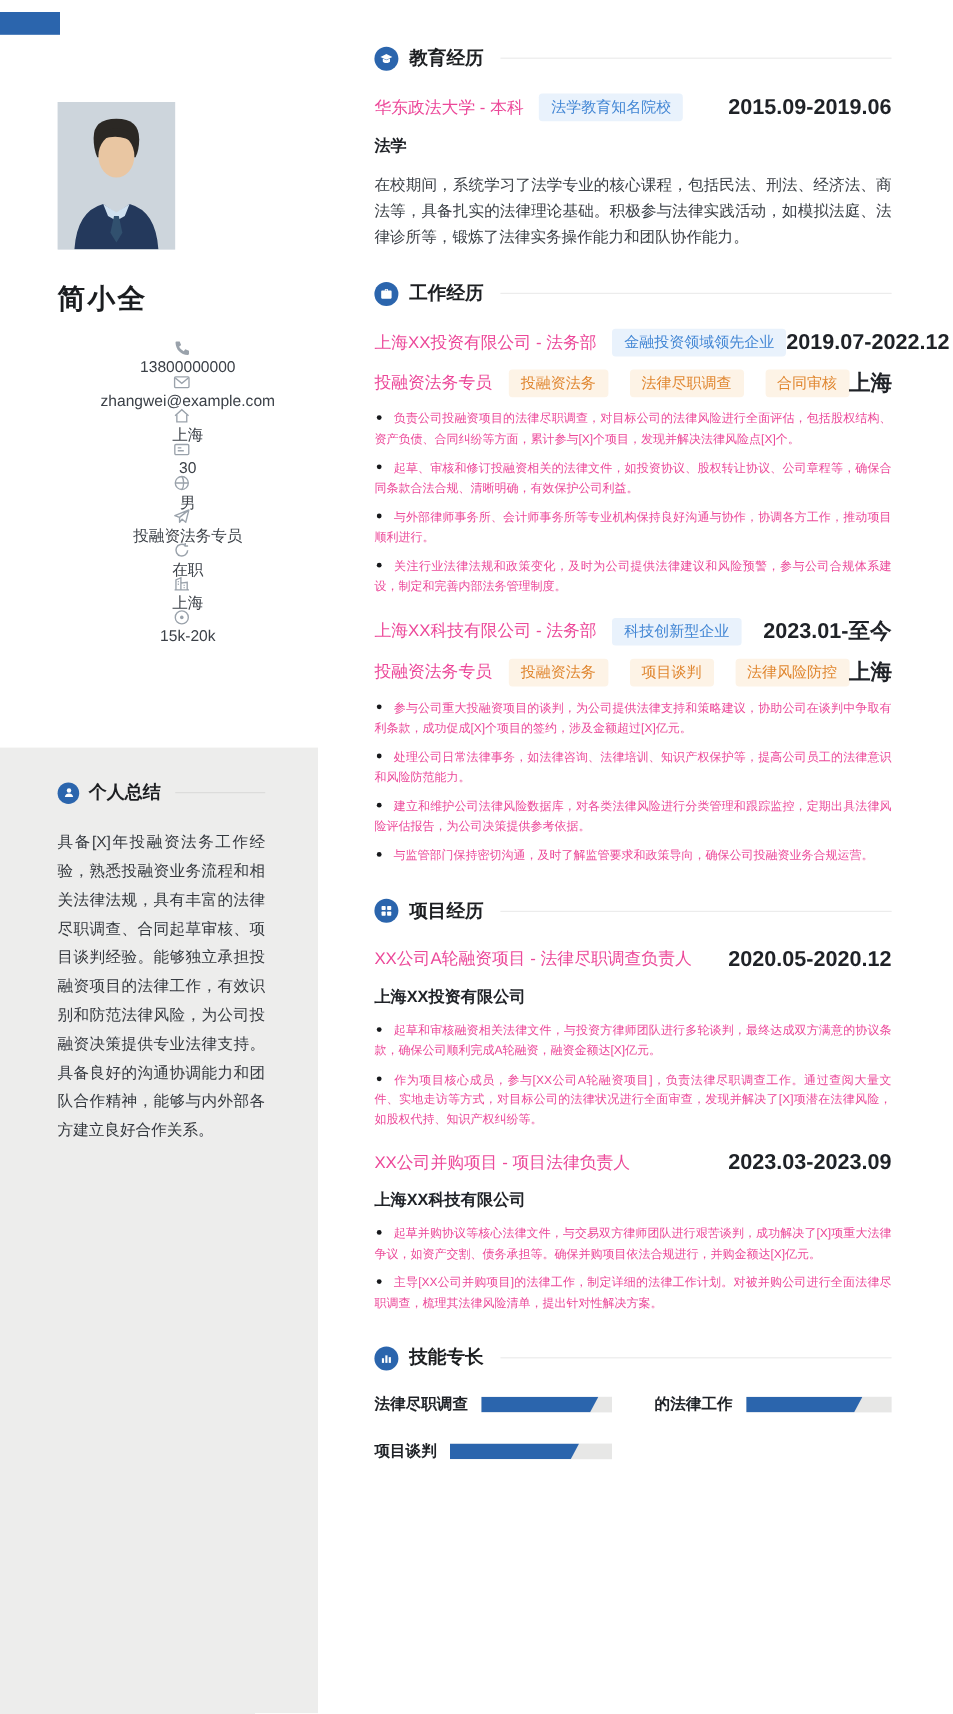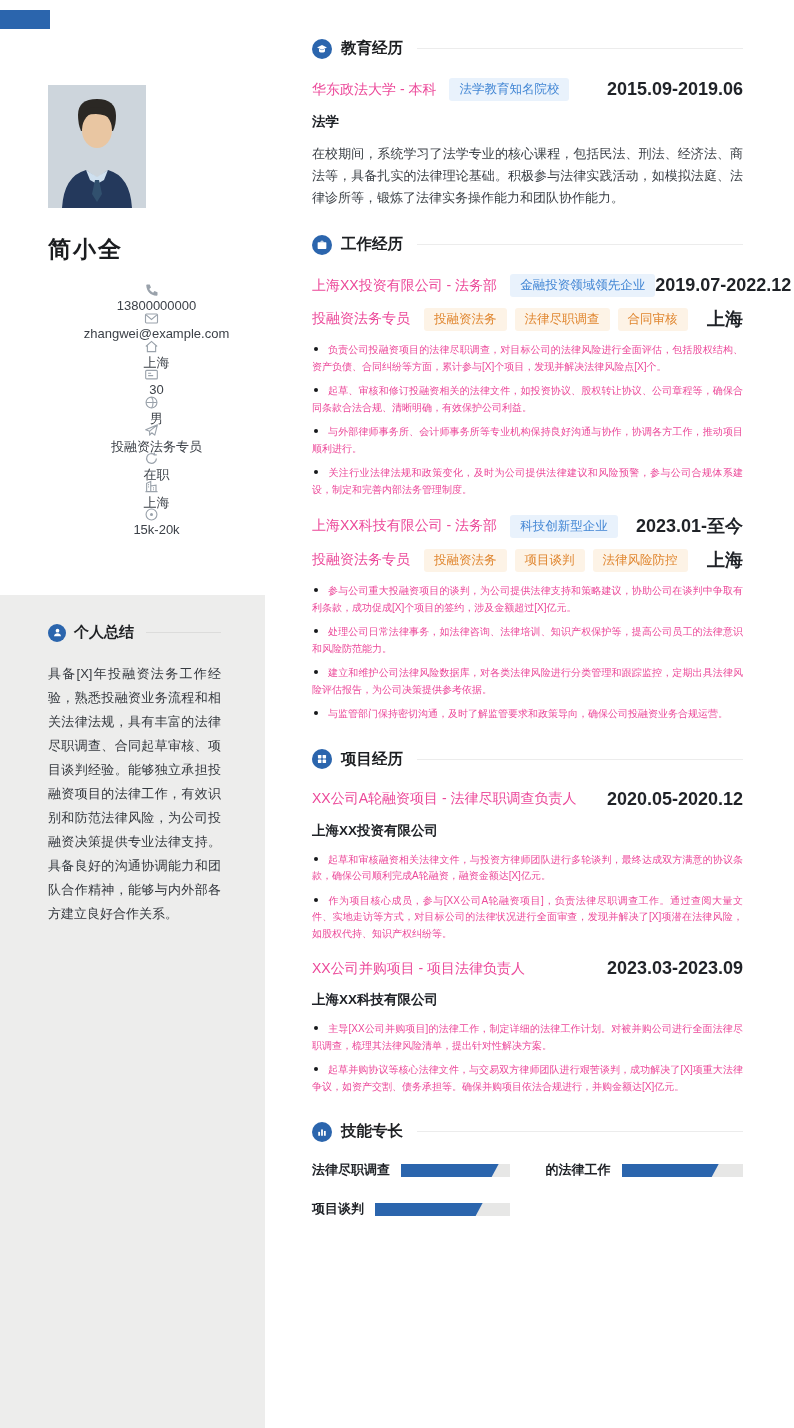--- a/index.html
+++ b/index.html
@@ -17,21 +17,21 @@
   .photo {
     width:98px; height:123px; margin:85px 0 0 48px; overflow:hidden;
     background:#cfd8de;
   }
   .photo svg { display:block; width:100%; height:100%; }
   .name { margin:26px 0 0 48px; font-size:23px; font-weight:bold; color:#1b1d20; letter-spacing:2px; }
   .contacts { list-style:none; margin:18px 0 0 48px; }
   .contact { display:flex; align-items:center; height:28px; font-size:13px; color:#3c4148;flex-direction:column; }
   .contact .cicon { width:15px; height:15px; margin-right:11px; flex:none; display:flex; }
   .contact .cicon svg { width:15px; height:15px; }
-  .summary-panel { flex:1; margin-top:60px; background:#ededec; padding:28px 44px 0 48px; }
+  .summary-panel { flex:1; margin-top:88px; background:#ededec; padding:28px 44px 0 48px; }
   .side-sec-head { display:flex; align-items:center; }
   .side-sec-icon { width:18px; height:18px; border-radius:50%; background:#2b65ad; flex:none;
     display:flex; align-items:center; justify-content:center; margin-right:8px; }
   .side-sec-icon svg { width:11px; height:11px; }
   .side-sec-title { font-size:15px; font-weight:bold; color:#1d1f22; }
   .side-sec-line { flex:1; height:1px; background:#dcdcdb; margin-left:12px; }
   .summary-text { margin-top:20px; font-size:13px; line-height:1.85; color:#35393f; text-align:justify; }
 
   
   .main { flex:1; min-width:0; padding:38px 51px 0 47px; }
@@ -41,21 +41,21 @@
     display:flex; align-items:center; justify-content:center; margin-right:9px; }
   .sec-icon svg { width:12px; height:12px; }
   .sec-title { font-size:15.5px; font-weight:bold; color:#1d1f22; }
   .sec-line { flex:1; height:1px; background:#ececec; margin-left:14px; }
 
   .row { display:flex; align-items:center; }
   .ename { font-size:14px; font-weight:normal; color:#ec4899; white-space:nowrap; }
   .badge-blue { margin-left:13px; font-size:12.5px; color:#4286d4; background:#e9f2fc;
     padding:3px 10px; border-radius:3px; white-space:nowrap; }
   .date { margin-left:auto; font-size:18px; font-weight:bold; color:#1f2227; white-space:nowrap; }
-  .tags { display:flex; gap:8px; margin-left:14px; }
+  .tags { display:flex; gap:18px; margin-left:14px; }
   .tag { font-size:12.5px; color:#e0862f; background:#fdf3e6; padding:3px 10px; border-radius:3px; white-space:nowrap; }
 
   .edu-row1 { margin-bottom:12px; }
   .major { font-size:13.5px; font-weight:bold; color:#1f2227; margin-bottom:12px; }
   .para { font-size:13px; line-height:1.68; color:#3a3f45; text-align:justify; }
 
   .entry { margin-bottom:16px; }
   .entry .row2 { margin:10px 0 11px; }
   .bullet { font-size:10px; line-height:1.65; color:#ec4899; margin-bottom:8px; text-align:justify; }
   .dot { display:inline-block; width:4px; height:4px; border-radius:50%; background:#16181b;
@@ -287,22 +287,22 @@
           <p class="bullet"><span class="dot"></span><span>起草和审核融资相关法律文件，与投资方律师团队进行多轮谈判，最终达成双方满意的协议条款，确保公司顺利完成A轮融资，融资金额达[X]亿元。</span></p>
           <p class="bullet"><span class="dot"></span><span>作为项目核心成员，参与[XX公司A轮融资项目]，负责法律尽职调查工作。通过查阅大量文件、实地走访等方式，对目标公司的法律状况进行全面审查，发现并解决了[X]项潜在法律风险，如股权代持、知识产权纠纷等。</span></p>
         </div>
 
         <div class="entry">
           <div class="row proj-row1">
             <span class="ename">XX公司并购项目 - 项目法律负责人</span>
             <span class="date">2023.03-2023.09</span>
           </div>
           <div class="proj-company">上海XX科技有限公司</div>
+          <p class="bullet"><span class="dot"></span><span>起草并购协议等核心法律文件，与交易双方律师团队进行艰苦谈判，成功解决了[X]项重大法律争议，如资产交割、债务承担等。确保并购项目依法合规进行，并购金额达[X]亿元。</span></p>
           <p class="bullet"><span class="dot"></span><span>主导[XX公司并购项目]的法律工作，制定详细的法律工作计划。对被并购公司进行全面法律尽职调查，梳理其法律风险清单，提出针对性解决方案。</span></p>
-          <p class="bullet"><span class="dot"></span><span>起草并购协议等核心法律文件，与交易双方律师团队进行艰苦谈判，成功解决了[X]项重大法律争议，如资产交割、债务承担等。确保并购项目依法合规进行，并购金额达[X]亿元。</span></p>
         </div>
       </section>
 
       <section class="sec">
         <div class="sec-head">
           <span class="sec-icon">
             <svg viewBox="0 0 16 16" fill="#fff">
                 <rect x="3" y="7.8" width="2.4" height="5.2"></rect>
                 <rect x="6.8" y="4.6" width="2.4" height="8.4"></rect>
                 <rect x="10.6" y="6.6" width="2.4" height="6.4"></rect>

